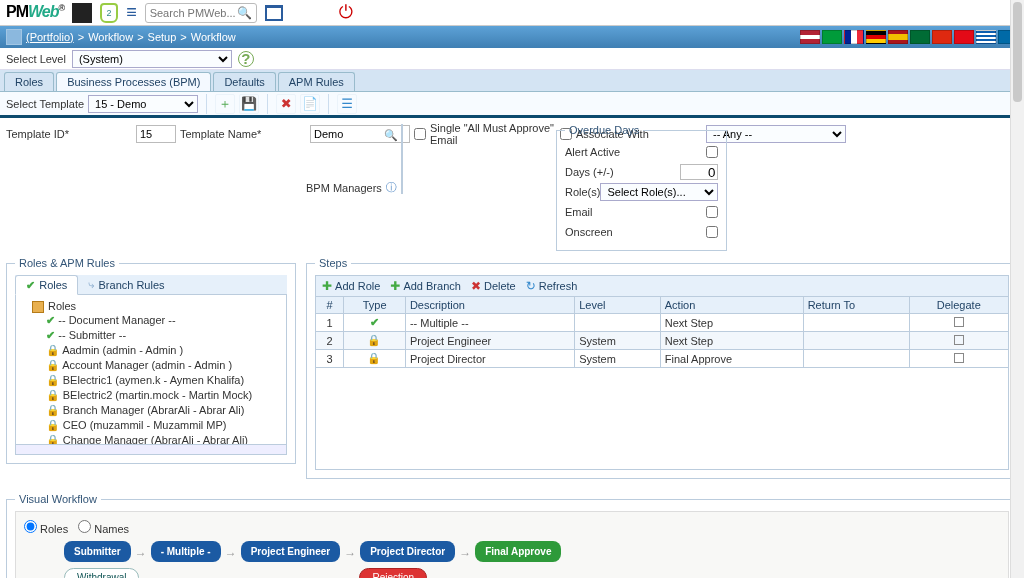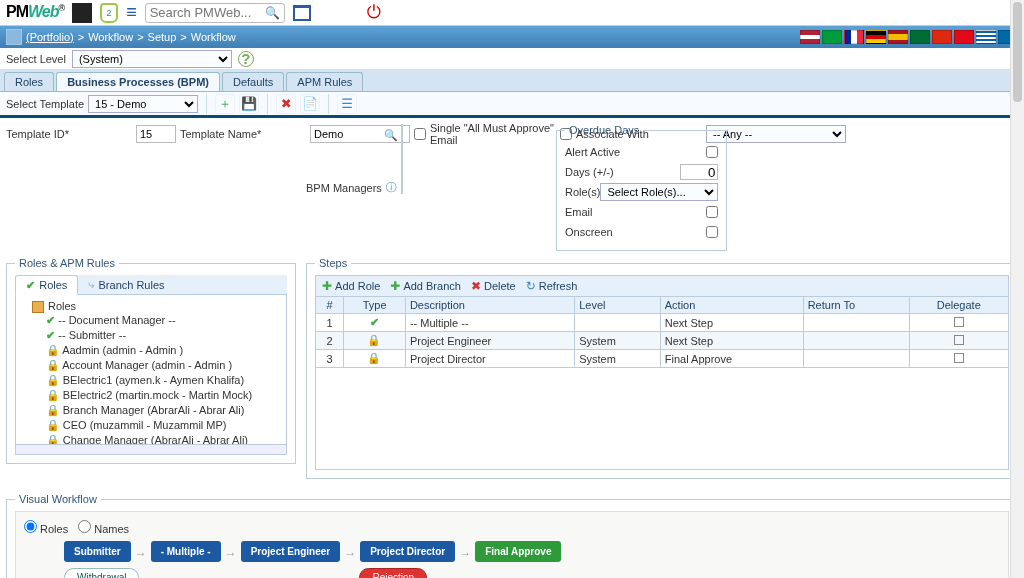--- a/index.html
+++ b/index.html
@@ -6,21 +6,21 @@
   body { background: #fff; font-size: 11px; color: #333; width: 1024px; }
   
   .topbar { display: flex; align-items: center; height: 26px; padding: 4px 6px; gap: 8px; border-bottom: 1px solid #ccc; }
   .logo { font-size: 16px; font-weight: bold; letter-spacing: -1px; }
   .logo b { color: #000; } .logo i { font-style: italic; color: #2a8; }
   .logo sup { font-size: 9px; }
   .avatar { width: 20px; height: 20px; background: #222; display:inline-block;}
   .shield { width: 18px; height: 20px; border: 2px solid #9c4; border-radius: 4px 4px 6px 6px; font-size:9px; text-align:center; line-height:16px; color:#388;}
   .hamburger { font-size: 18px; color: #2a5c9d; cursor:pointer; }
   .search-wrap { position: relative; }
-  .search { width: 140px; height: 20px; border: 1px solid #bbb; border-radius: 3px; padding: 0 20px 0 4px; font-size: 13px; color:#888;}
+  .search { width: 112px; height: 20px; border: 1px solid #bbb; border-radius: 3px; padding: 0 20px 0 4px; font-size: 11px; color:#888;}
   .search-icon { position: absolute; right: 4px; top: 3px; color: #5b8fc7; font-size: 12px; }
   .cal-icon { width:18px; height:16px; background:#2a5c9d; display:inline-block; position:relative;}
   .cal-icon:before{content:"";position:absolute;top:3px;left:2px;right:2px;bottom:2px;background:#fff;}
   .power { font-size: 18px; color: #c00; }
   .spacer { flex: 1; }
 
   
   .breadcrumb-row { display:flex; align-items:center; height: 22px; background: linear-gradient(#5da2d7,#3f7fb3); color:#fff; padding:0 6px; font-size:11px;}
   .breadcrumb-row .bc-icon{ width:16px;height:16px; background:#8bb8de; margin-right:4px; border:1px solid #fff3;}
   .breadcrumb-row a { color:#fff; text-decoration:underline;text-align:center;}
@@ -32,21 +32,21 @@
   .row { display:flex; align-items:center; height:22px; padding:0 6px; gap:6px; border-bottom:1px solid #d6e4f0; background:#eaf2fa;}
   .row.plain{background:#fff; border-bottom:1px solid #dde;}
   label.fld{ display:inline-block; }
   .combo { height:18px; border:1px solid #aac; font-size:11px; padding:0 2px; background:#fafdff;}
   .combo.wide{ width:160px;}
   .help{ color:#7a5; font-size:15px; font-weight:bold; border:1px solid #7a5; border-radius:50%; width:16px;height:16px; text-align:center; line-height:14px;}
 
   
   .tabs { display:flex; background:#d4e4f3; height:22px; align-items:flex-end; padding:0 4px; gap:2px; border-bottom:1px solid #9bc;}
   .tab { padding:3px 10px; border:1px solid #9bc; border-bottom:none; border-radius:3px 3px 0 0; background:#d4e4f3; color:#246; cursor:pointer;}
-  .tab.active { background:#f4f9ff; font-weight:bold;}
+  .tab.active { background:#f4f9ff; font-weight:normal;}
 
   
   .toolbar{ display:flex; align-items:center; height:26px; padding:0 6px; gap:4px; border-bottom:3px solid #0c4a6e; background:#f7fbff;}
   .toolbar .combo{ width:110px;}
   .vr{ width:1px;height:20px;background:#cde;margin:0 4px;}
   .tbtn{ width:20px;height:20px; border:1px solid #cde4; border-radius:2px; display:flex;align-items:center;justify-content:center; font-size:13px; cursor:pointer;}
 
   
   .main{ display:flex; padding:6px; gap:10px;}
   .col{ display:flex; flex-direction:row; gap:4px;}
@@ -95,21 +95,21 @@
   table.grid th{ background:#e6f0fa; color:#246; font-weight:normal;}
   table.grid tr.alt td{ background:#f2f7fc;}
   table.grid td.c, table.grid th.c{ text-align:center;}
   .mini-chk{ display:inline-block;width:10px;height:10px;border:1px solid #888;}
 
   
   .vw-wrap{ margin:8px 6px 0 6px;}
   .vw-box{ border:1px solid #ddd; background:#f8f8f6; padding:8px; height:110px; position:relative;}
   .vw-radios{ display:flex; gap:10px; margin-bottom:6px;}
   .wf-row{ display:flex; align-items:center; gap:4px; margin-left:40px;}
-  .wf-node{ padding:5px 10px; color:#fff; font-size:10px; border-radius:3px; font-weight:bold;}
+  .wf-node{ padding:5px 10px; color:#fff; font-size:10px; border-radius:8px; font-weight:bold;}
   .wf-blue{ background:#1b5aa3;}
   .wf-green{ background:#2e9a3a;}
   .wf-arrow{ color:#999; font-size:12px; }
   .wf-below{ margin-left:40px; margin-top:6px; display:flex; gap:220px;}
   .wf-pill{ padding:3px 12px; border-radius:12px; font-size:10px; border:1px solid;}
   .wf-withdraw{ background:#fff; color:#155; border-color:#9bb;}
   .wf-reject{ background:#d33; color:#fff; border-color:#a22;}
   .scroll-y{ position:fixed; right:0; top:0; bottom:0; width:14px; background:#f1f1f1; border-left:1px solid #ddd;}
   .scroll-thumb{ position:absolute; left:2px; right:2px; top:2px; height:100px; background:#c9c9c9; border-radius:4px;}
 </style>

